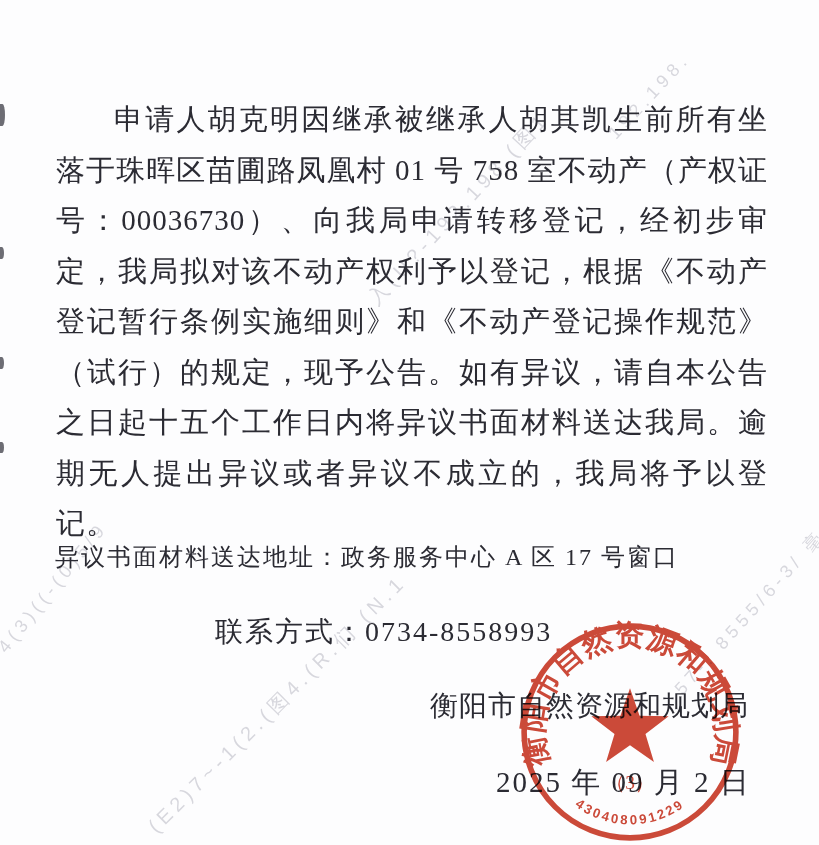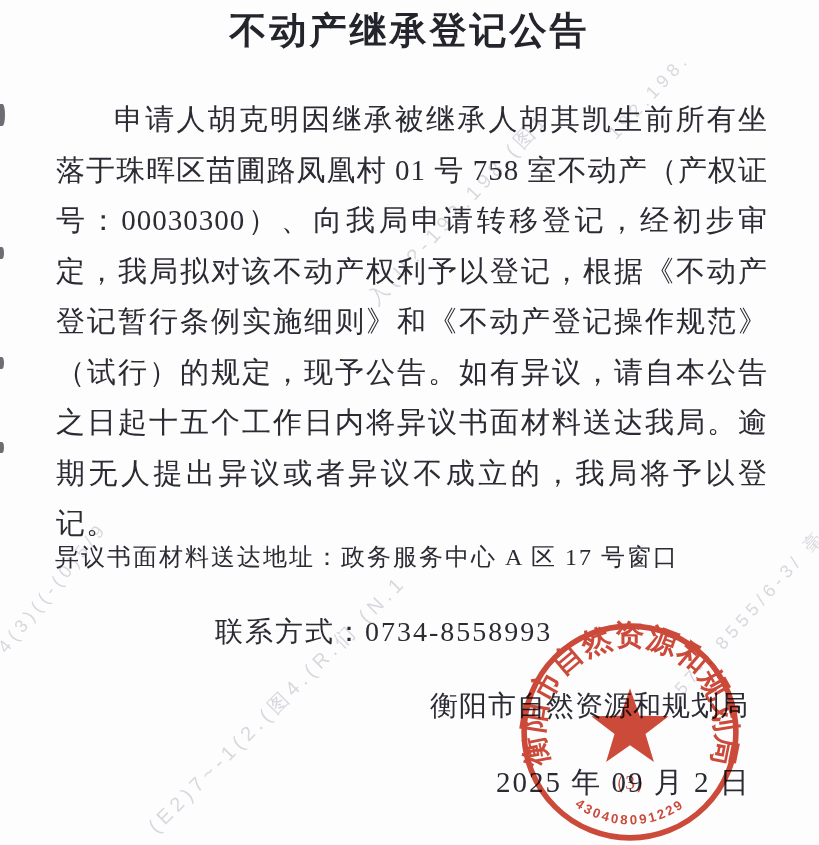--- a/index.html
+++ b/index.html
@@ -70,23 +70,22 @@
 <div class="page">
 
   <div class="wm-layer">
     <span class="wm wm-a">入(U?-192.198.(图1</span>
     <span class="wm wm-b">192.198.</span>
     <span class="wm wm-c">4(3)((-(0)5/9</span>
     <span class="wm wm-d">(E2)7~-1(2.(图4.(R.们 (N.1</span>
     <span class="wm wm-e">57-. 8555/6-3/ 毫</span>
   </div>
 
-  <h1 class="title">不动产继承登记公告</h1>
 
-  <p class="body-text"><span>申请人胡克明因继承被继承人胡其凯生前所有坐落于珠晖区苗圃路凤凰村 </span><span class="b">01</span><span> 号 </span><span class="b">758</span><span> 室不动产（产权证号：</span><span class="b">00030300</span><span>）、向我局申请转移登记，经初步审定，我局拟对该不动产权利予以登记，根据《不动产登记暂行条例实施细则》和《不动产登记操作规范》（试行）的规定，现予公告。如有异议，请自本公告之日起十五个工作日内将异议书面材料送达我局。逾期无人提出异议或者异议不成立的，我局将予以登记。</span></p>
+  <p class="body-text"><span>申请人胡克明因继承被继承人胡其凯生前所有坐落于珠晖区苗圃路凤凰村 </span><span class="b">01</span><span> 号 </span><span class="b">758</span><span> 室不动产（产权证号：</span><span class="b">00036730</span><span>）、向我局申请转移登记，经初步审定，我局拟对该不动产权利予以登记，根据《不动产登记暂行条例实施细则》和《不动产登记操作规范》（试行）的规定，现予公告。如有异议，请自本公告之日起十五个工作日内将异议书面材料送达我局。逾期无人提出异议或者异议不成立的，我局将予以登记。</span></p>
 
   <div class="addr-line"><span>异议书面材料送达地址：政务服务中心 </span><span class="b">A</span><span> 区 </span><span class="b">17</span><span> 号窗口</span></div>
 
   <div class="contact-line"><span>联系方式：</span><span class="b">0734-8558993</span></div>
 
   <div class="issuer-line">衡阳市自然资源和规划局</div>
 
   <div class="date-line"><span class="b">2025</span><span> 年 </span><span class="b">09</span><span> 月 </span><span class="b">2</span><span> 日</span></div>
 
   <div class="seal">

